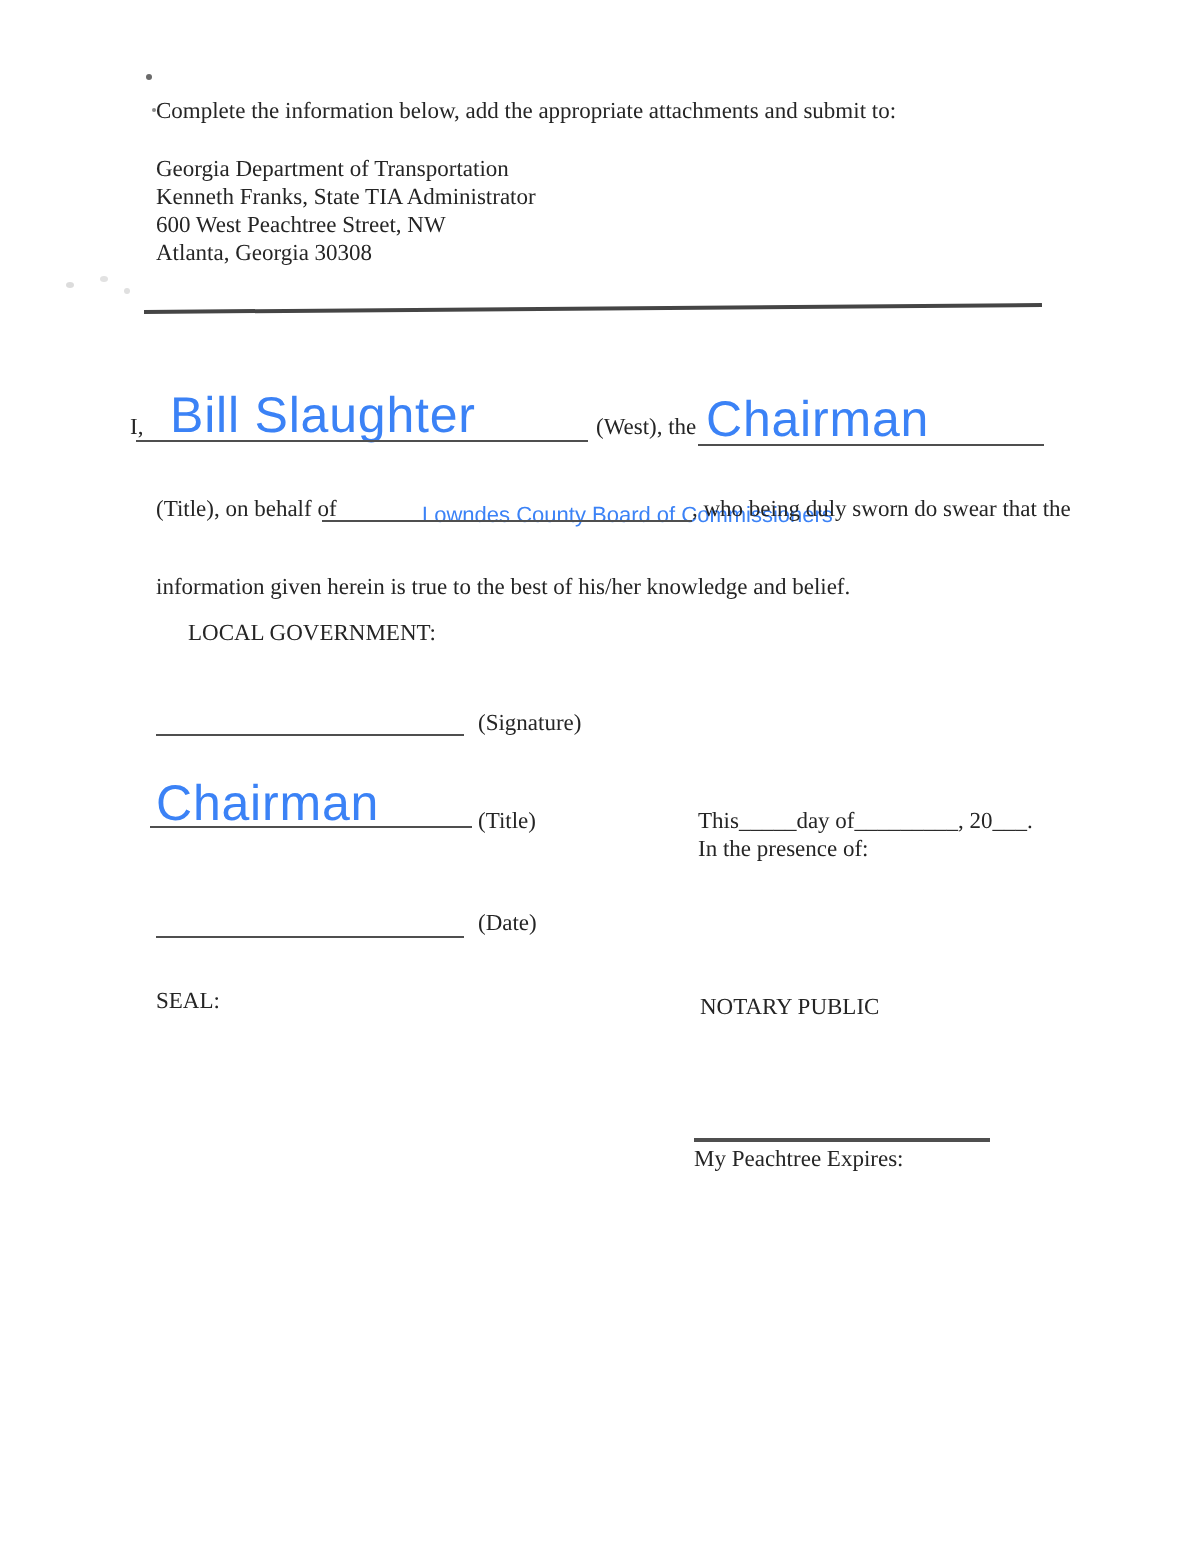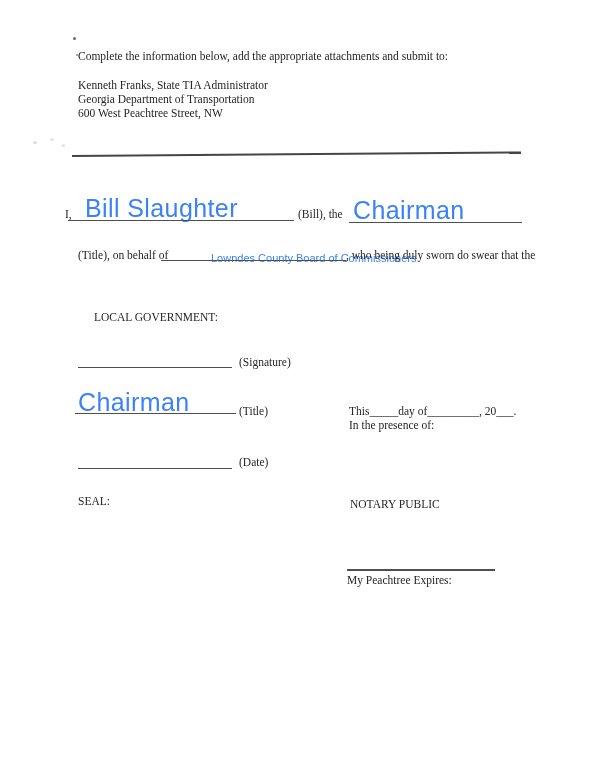--- a/index.html
+++ b/index.html
@@ -62,49 +62,51 @@
   }
 </style>
 </head>
 <body>
 
 <div id="page">
 
   <div class="serif" style="left:78px; top:49px;">Complete the information below, add the appropriate attachments and submit to:</div>
 
   <div style="position:absolute; left:78px; top:78px;">
+    <div class="addr-line">Georgia Department of Transportation</div>
     <div class="addr-line">Kenneth Franks, State TIA Administrator</div>
-    <div class="addr-line">Georgia Department of Transportation</div>
     <div class="addr-line">600 West Peachtree Street, NW</div>
+    <div class="addr-line">Atlanta, Georgia 30308</div>
   </div>
 
   <div class="rule" style="left:72px; top:155px; width:449px; height:2px; transform:rotate(-0.45deg); transform-origin:left center;"></div>
 
   <div class="speck" style="left:73px; top:37px; width:3px; height:3px; background:#6a6a6a;"></div>
   <div class="speck" style="left:76px; top:54px; width:2px; height:2px; background:#8a8a8a;"></div>
   <div class="speck" style="left:33px; top:141px; width:4px; height:3px; background:#dcdcdc;"></div>
   <div class="speck" style="left:50px; top:138px; width:4px; height:3px; background:#e2e2e2;"></div>
   <div class="speck" style="left:62px; top:144px; width:3px; height:3px; background:#e0e0e0;"></div>
   <div class="speck" style="left:81px; top:740px; width:6px; height:5px; background:#ededed;"></div>
 
   <div class="serif" style="left:65px; top:207px;">I,</div>
 
   <div class="fill big-fill" style="left:85px; top:194px;">Bill Slaughter</div>
   <div class="blank-line" style="left:68px; top:220px; width:226px;"></div>
 
-  <div class="serif" style="left:298px; top:207px;">(Bill), the</div>
+  <div class="serif" style="left:298px; top:207px;">(West), the</div>
 
   <div class="fill big-fill" style="left:353px; top:196px;">Chairman</div>
   <div class="blank-line" style="left:349px; top:222px; width:173px;"></div>
 
   <div class="fill small-fill" style="left:163px; top:252px;margin-left:48px;">Lowndes County Board of Commissioners</div>
   <div class="serif" style="left:78px; top:248px;">(Title), on behalf of</div>
   <div class="blank-line" style="left:161px; top:260px; width:185px;"></div>
   <div class="serif" style="left:346px; top:248px;">, who being duly sworn do swear that the</div>
 
+  <div class="serif" style="left:78px; top:287px;">information given herein is true to the best of his/her knowledge and belief.</div>
 
   <div class="serif" style="left:78px; top:310px;margin-left:16px;">LOCAL GOVERNMENT:</div>
 
   <div class="blank-line" style="left:78px; top:367px; width:154px;"></div>
   <div class="serif" style="left:239px; top:355px;">(Signature)</div>
 
   <div class="fill big-fill" style="left:78px; top:388px;">Chairman</div>
   <div class="blank-line" style="left:75px; top:413px; width:161px;"></div>
   <div class="serif" style="left:239px; top:404px;">(Title)</div>
   <div class="serif" style="left:349px; top:404px;">This_____day of_________, 20___.</div>

